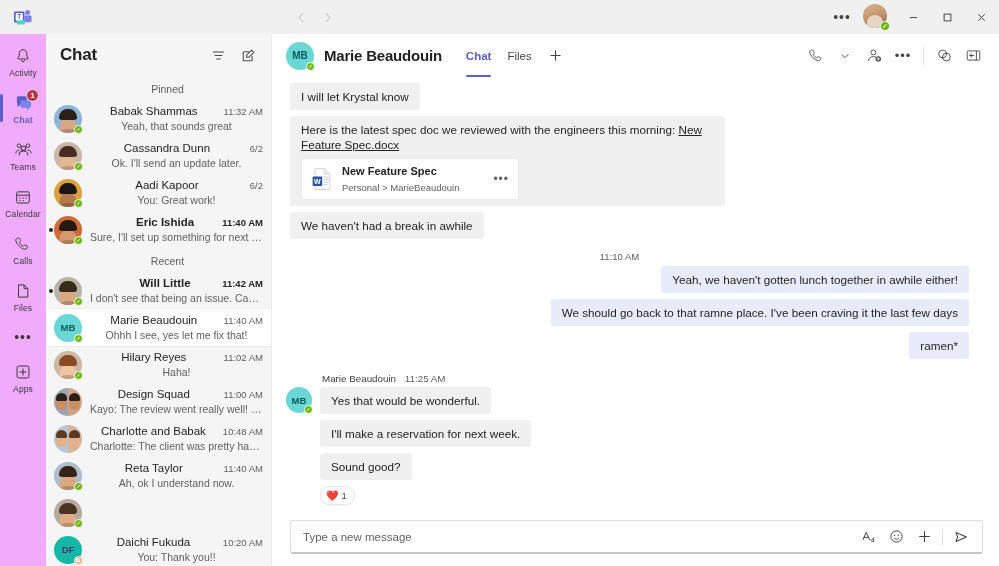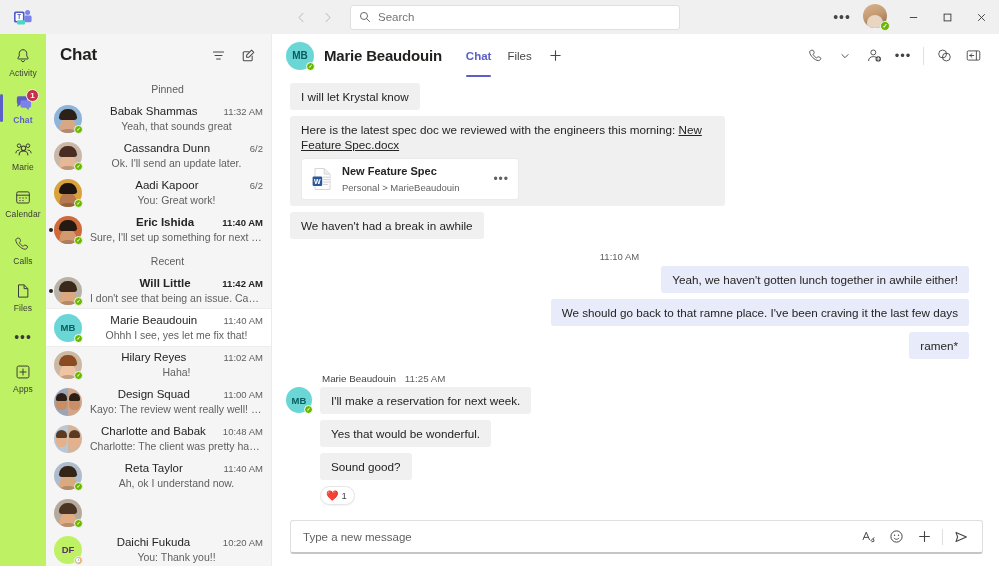--- a/index.html
+++ b/index.html
@@ -53,21 +53,21 @@
   .presence::after { content:"✓"; color:#fff; font-size:6px; line-height:1; font-weight:bold; }
   .presence.away { background: #ffaa44; }
   .presence.away::after { content:"🕐"; font-size:5px; }
   .wbtn { width: 32px; height: 32px; display:flex; align-items:center; justify-content:center; color:#3b3a39; font-size:12px; }
 
   
   .body { flex: 1; display: flex; min-height: 0; }
 
   
   .rail {
-    width: 46px; min-width: 46px; background: #bef264;
+    width: 46px; min-width: 46px; background: #f0abfc;
     display: flex; flex-direction: column; align-items: center;
     padding-top: 4px;
   }
   .rail-item {
     width: 46px; height: 47px; display: flex; flex-direction: column;
     align-items: center; justify-content: center; gap: 2px;
     position: relative; color: #3b3a39;
   }
   .rail-item .ri-label { font-size: 8.5px; color: #3b3a39; letter-spacing:.1px; }
   .rail-item.active .ri-label { color: #5b5fc7; font-weight: 600; }
@@ -222,29 +222,20 @@
             <path d="M7.6 1.6L3.2 6l4.4 4.4" stroke="currentColor" stroke-width="1.1" fill="none" stroke-linecap="round" stroke-linejoin="round"></path>
           </svg>
       </div>
       <div class="navbtn disabled">
         <svg width="11" height="11" viewBox="0 0 12 12">
             <path d="M4.4 1.6L8.8 6l-4.4 4.4" stroke="currentColor" stroke-width="1.1" fill="none" stroke-linecap="round" stroke-linejoin="round"></path>
           </svg>
       </div>
     </div>
 
-    <div class="searchbar">
-      <span>
-        <svg width="12" height="12" viewBox="0 0 14 14">
-            <circle cx="5.8" cy="5.8" r="4.1" stroke="#605e5c" stroke-width="1.1" fill="none"></circle>
-            <path d="M9 9l3.3 3.3" stroke="#605e5c" stroke-width="1.1" stroke-linecap="round"></path>
-          </svg>
-      </span>
-      <span class="ph">Search</span>
-    </div>
 
     <div class="tb-right">
       <div class="tb-ellipsis">•••</div>
       <div class="tb-avatar-wrap">
         <div class="tb-avatar"></div>
         <div class="presence"></div>
       </div>
       <div class="wbtn">
         <svg width="11" height="11" viewBox="0 0 12 12">
             <path d="M2 6h8" stroke="currentColor" stroke-width="1"></path>
@@ -291,21 +282,21 @@
       <div class="rail-item">
         <div class="ri-icon">
           <svg width="19" height="19" viewBox="0 0 20 20">
             <circle cx="5.3" cy="6" r="1.9" stroke="#3b3a39" stroke-width="1" fill="none"></circle>
             <circle cx="14.7" cy="6" r="1.9" stroke="#3b3a39" stroke-width="1" fill="none"></circle>
             <circle cx="10" cy="8.8" r="2.4" stroke="#3b3a39" stroke-width="1.1" fill="none"></circle>
             <path d="M5.4 15.8c0-2.6 2.1-4.2 4.6-4.2s4.6 1.6 4.6 4.2" stroke="#3b3a39" stroke-width="1.1" fill="none" stroke-linecap="round"></path>
             <path d="M2 13.6c0-1.8 1.3-3 3.3-3M18 13.6c0-1.8-1.3-3-3.3-3" stroke="#3b3a39" stroke-width="1" fill="none" stroke-linecap="round"></path>
           </svg>
         </div>
-        <span class="ri-label">Marie</span>
+        <span class="ri-label">Teams</span>
       </div>
 
       <div class="rail-item">
         <div class="ri-icon">
           <svg width="18" height="18" viewBox="0 0 20 20">
             <rect x="3" y="4.3" width="14" height="12.4" rx="1.6" stroke="#3b3a39" stroke-width="1.1" fill="none"></rect>
             <path d="M3 8h14" stroke="#3b3a39" stroke-width="1.1"></path>
             <circle cx="6.6" cy="11" r=".8" fill="#3b3a39"></circle>
               <circle cx="10" cy="11" r=".8" fill="#3b3a39"></circle>
               <circle cx="13.4" cy="11" r=".8" fill="#3b3a39"></circle>
@@ -547,21 +538,21 @@
               <div class="av" style="background: rgb(182, 170, 156);">
                 <span style="position:absolute;left:50%;top:48%;width:17px;height:20px;border-radius:50% 50% 42% 42%;transform:translateX(-50%);background:#e0ac83"></span>
                 <span style="position:absolute;left:50%;top:16%;width:18px;height:11px;border-radius:9px 9px 3px 3px;transform:translateX(-50%);background:#4a3524"></span>
                 <span style="position:absolute;left:50%;top:86%;width:26px;height:12px;border-radius:12px 12px 0 0;transform:translateX(-50%);background:rgba(0,0,0,.18)"></span>
               </div>
               <span class="presence sm"></span>
             </div>
           </div>
           <div class="cl-row">
             <div class="av-wrap">
-              <div class="av" style="background: #bef264; color: rgb(92, 45, 107);">DF</div>
+              <div class="av" style="background: #14b8a6; color: rgb(92, 45, 107);">DF</div>
               <span class="presence sm away"></span>
             </div>
             <div class="cl-text">
               <div class="cl-line1">
                 <span class="cl-name">Daichi Fukuda</span>
                 <span class="cl-time">10:20 AM</span>
               </div>
               <div class="cl-prev">You: Thank you!!</div>
             </div>
           </div>
@@ -681,24 +672,24 @@
             <div class="grp-avwrap">
               <div class="av" id="grp-avatar" style="width: 26px; height: 26px; color: rgb(11, 92, 92); font-size: 9.5px; background: rgb(106, 214, 214);">MB</div>
               <div class="presence sm" style="border-color:#fff;"></div>
             </div>
             <div class="grp-body">
               <div class="grp-meta">
                 <span class="gm-name">Marie Beaudouin</span>
                 <span class="gm-time">11:25 AM</span>
               </div>
               <div class="grp-msg">
+                <div class="bubble">Yes that would be wonderful.</div>
+              </div>
+              <div class="grp-msg">
                 <div class="bubble">I'll make a reservation for next week.</div>
-              </div>
-              <div class="grp-msg">
-                <div class="bubble">Yes that would be wonderful.</div>
               </div>
               <div>
                 <div class="bubble">Sound good?</div>
               </div>
               <div style="margin-top:5px;">
                 <span class="reaction">
                   <span style="font-size:10px;">❤️</span>
                   <span>1</span>
                 </span>
               </div>

